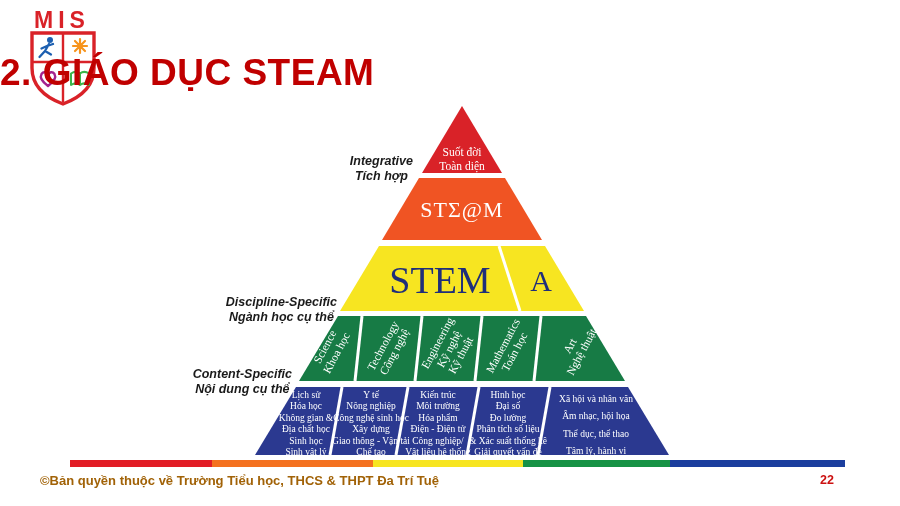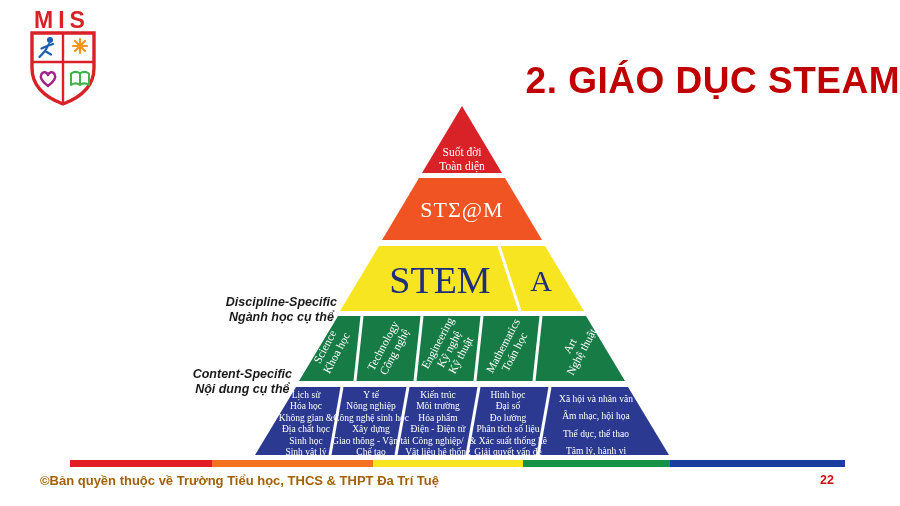--- a/index.html
+++ b/index.html
@@ -3,21 +3,21 @@
 <meta charset="utf-8">
 <style>
   html,body{margin:0;padding:0;}
   body{
     width:900px;height:506px;background:#ffffff;overflow:hidden;position:relative;
     font-family:"Liberation Sans","DejaVu Sans",sans-serif;
   }
   .slide{position:absolute;inset:0;}
   svg.layer{position:absolute;left:0;top:0;}
   .title{
-    position:absolute;top:60px;left:0;right:0;text-align:right;
+    position:absolute;top:52px;left:0;right:0;text-align:left;
     font-size:37px;font-weight:bold;color:#C00000;letter-spacing:0.5px;
   }
   .side-label{
     position:absolute;text-align:center;font-weight:bold;font-style:italic;
     font-size:12.5px;line-height:15px;color:#1a1a1a;white-space:nowrap;
   }
   #lbl-integrative{top:154px;right:487px;}
   #lbl-multidisciplinary{top:222px;right:517px;}
   #lbl-discipline{top:295px;right:563px;}
   #lbl-content{top:367px;right:608px;}
@@ -95,20 +95,24 @@
       <rect x="70" y="460" width="142" height="7" fill="#E21D25"></rect>
       <rect x="212" y="460" width="161" height="7" fill="#F4711F"></rect>
       <rect x="373" y="460" width="150" height="7" fill="#F7E521"></rect>
       <rect x="523" y="460" width="147" height="7" fill="#169245"></rect>
       <rect x="670" y="460" width="175" height="7" fill="#1B3E9E"></rect>
     </g>
   </svg>
 
   <div class="title">2. GIÁO DỤC STEAM</div>
 
+  <div class="side-label" id="lbl-integrative">
+    <div>Integrative</div>
+    <div>Tích hợp</div>
+  </div>
   <div class="side-label" id="lbl-discipline">
     <div>Discipline-Specific</div>
     <div>Ngành học cụ thể</div>
   </div>
   <div class="side-label" id="lbl-content">
     <div>Content-Specific</div>
     <div>Nội dung cụ thể</div>
   </div>
 
   <div class="copyright">©Bản quyền thuộc về Trường Tiểu học, THCS &amp; THPT Đa Trí Tuệ</div>

